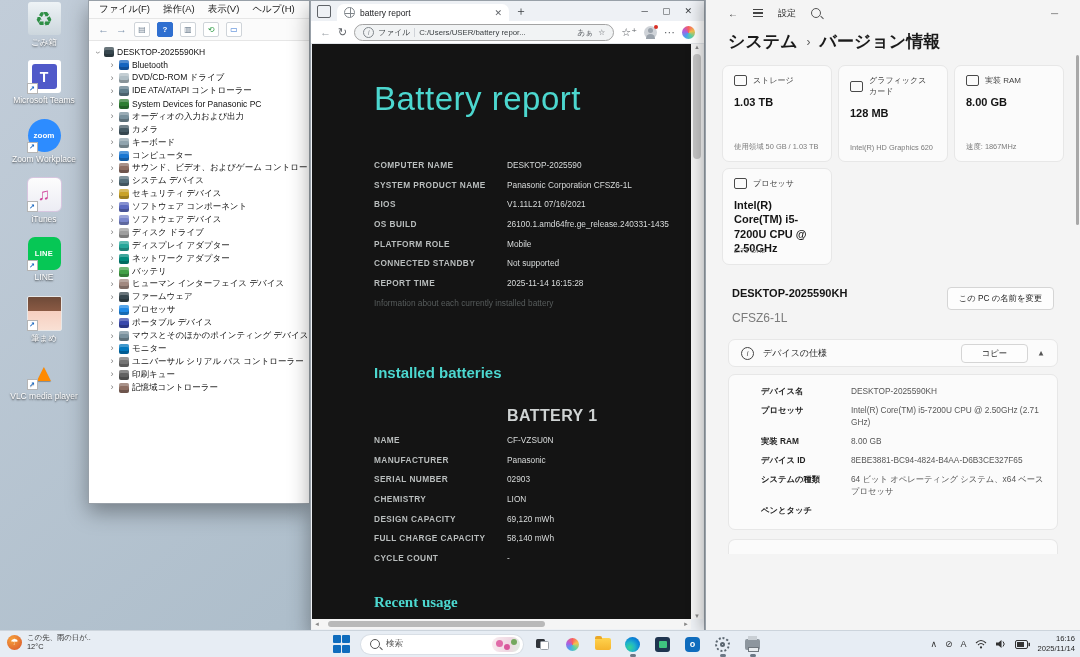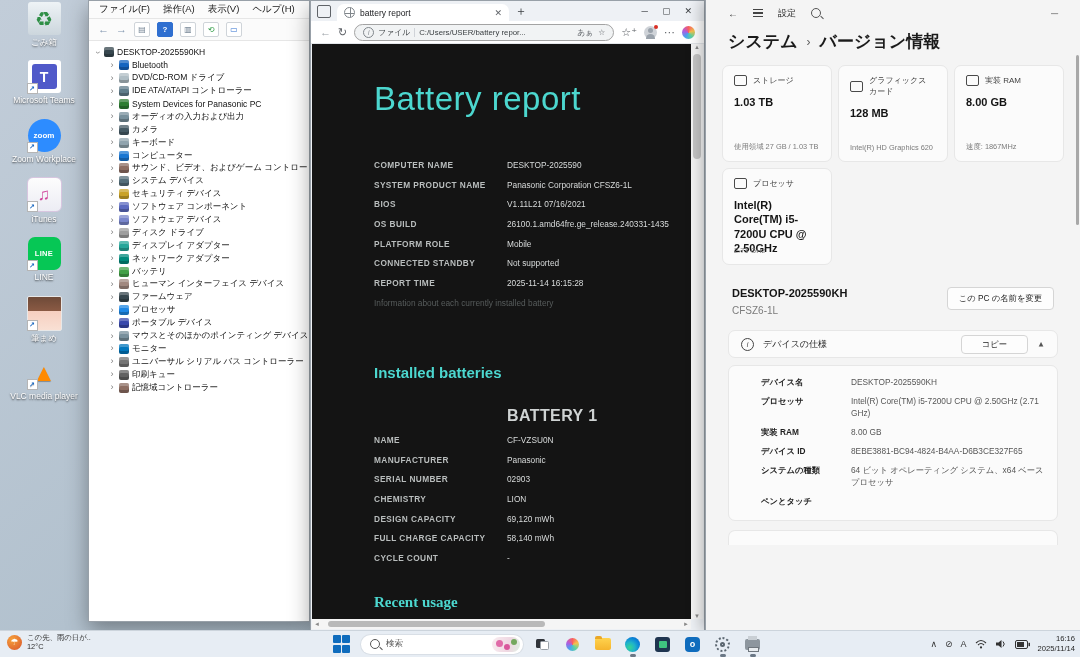--- a/index.html
+++ b/index.html
@@ -17,21 +17,21 @@
   .art-teams-icon{background:#fff;border-radius:3px;}
   .art-teams-icon .inner{width:25px;height:25px;background:#5059c9;border-radius:3px;color:#fff;font-size:14px;display:flex;align-items:center;justify-content:center;}
   .art-zoom-icon{background:#2d8cff;border-radius:50%;color:#fff;font-size:8px;font-weight:bold;}
   .art-itunes-icon{background:linear-gradient(#fdfdfd,#ececf4);border-radius:6px;border:1px solid #d8c6e0;color:#d0459b;font-size:17px;}
   .art-line-icon{background:#06c755;border-radius:7px;color:#fff;font-size:7.5px;letter-spacing:.3px;}
   .art-fudemame-icon{background:linear-gradient(180deg,#6e4a38 0%,#8a5a44 42%,#f6cfc0 42%,#f9e0d4 100%);border-radius:2px;border:1px solid #e8e8e8;}
   .art-vlc-icon{background:transparent;color:#ff8a00;font-size:24px;text-shadow:0 1px 1px rgba(0,0,0,.3);}
   
   .window{position:absolute;background:#fff;box-shadow:0 8px 20px rgba(0,0,0,.35);box-sizing:border-box;}
   
-  #dm-window{left:88px;top:0;width:222px;height:622px;border:1px solid #98a0a8;}
+  #dm-window{left:88px;top:0;width:222px;height:504px;border:1px solid #98a0a8;}
   #dm-menubar{height:17px;display:flex;align-items:center;gap:13px;padding:0 10px;font-size:9.5px;color:#1b1b1b;background:#fbfbfb;border-bottom:1px solid #e6e6e6;}
   #dm-toolbar{height:21px;display:flex;align-items:center;gap:7px;padding:0 9px;background:#fbfbfb;border-bottom:1px solid #e6e6e6;}
   .dm-nav{font-size:11px;color:#7e93ad;font-weight:bold;line-height:1;}
   .dm-tool{width:14px;height:13px;border:1px solid #cfd4d9;border-radius:2px;background:#fff;display:flex;align-items:center;justify-content:center;font-size:8px;color:#6b7c8d;}
   .dm-tool.help{background:#2f6fd0;color:#fff;border-color:#2f6fd0;font-weight:bold;}
   .dm-tool.scan{color:#2e9b44;}
   .dm-tool.monitor{color:#2f6fd0;}
   #dm-tree{padding:5px 2px 0 4px;}
   .tree-row{display:flex;align-items:center;height:12.9px;gap:3px;white-space:nowrap;overflow:hidden;font-size:8.5px;color:#111;}
   .tree-row .chev{color:#7a7a7a;font-size:9px;width:8px;flex:none;text-align:center;line-height:1;}
@@ -94,21 +94,21 @@
   #set-title{padding:8px 22px 6px;font-size:17px;font-weight:600;color:#1a1a1a;display:flex;align-items:center;gap:9px;}
   #set-title .crumb-sep{font-size:12px;color:#5f5f5f;font-weight:400;}
   #set-cards{padding:6px 16px 0;display:grid;grid-template-columns:1fr 1fr 1fr;gap:6px;}
   .set-card{background:#fbfbfb;border:1px solid #e7e7e7;border-radius:7px;height:97px;padding:9px 11px;position:relative;box-sizing:border-box;}
   .set-card .chead{display:flex;align-items:center;gap:6px;font-size:8px;color:#3f3f3f;}
   .set-card .cico{width:11px;height:9px;border:1.2px solid #4a4a4a;border-radius:2px;flex:none;}
   .set-card .cval{margin-top:9px;font-size:11px;font-weight:bold;color:#141414;line-height:1.3;}
   .set-card .csub{position:absolute;left:11px;bottom:9px;right:8px;font-size:7.4px;color:#7b7b7b;white-space:nowrap;overflow:hidden;}
   #devname-row{display:flex;align-items:flex-start;justify-content:space-between;padding:22px 26px 10px;}
   #devname-row .dn{font-size:11px;font-weight:bold;color:#141414;}
-  #devname-row .dm{font-size:10px;color:#7b7b7b;margin-top:6px;}
+  #devname-row .dm{font-size:12px;color:#7b7b7b;margin-top:12px;}
   .set-btn{background:#fdfdfd;border:1px solid #d5d5d5;border-radius:4px;font-size:8.3px;color:#1c1c1c;padding:5px 11px;font-family:inherit;}
   #spec-head{margin:4px 22px 0;background:#fbfbfb;border:1px solid #e7e7e7;border-radius:7px;height:28px;display:flex;align-items:center;gap:9px;padding:0 12px;box-sizing:border-box;font-size:9px;color:#1c1c1c;}
   #spec-head .info-circle{width:11px;height:11px;border:1.2px solid #444;border-radius:50%;display:flex;align-items:center;justify-content:center;font-size:7px;color:#444;font-style:italic;}
   #spec-head .copy-btn{margin-left:auto;padding:3px 20px;}
   #spec-head .chev-up{color:#555;font-size:8px;transform:rotate(180deg);}
   #spec-card{margin:7px 22px 0;background:#fbfbfb;border:1px solid #e7e7e7;border-radius:7px;padding:11px 12px 6px 32px;box-sizing:border-box;}
   .spec-row{display:flex;margin-bottom:7.5px;font-size:8.3px;align-items:flex-start;}
   .spec-label{width:90px;flex:none;font-weight:bold;color:#1f1f1f;}
   .spec-value{color:#565656;line-height:1.4;width:200px;}
   #next-card{margin:9px 22px 0;height:14px;background:#fbfbfb;border:1px solid #e7e7e7;border-bottom:none;border-radius:7px 7px 0 0;}
@@ -482,21 +482,21 @@
       <span class="crumb-sep">›</span>
       <span>バージョン情報</span>
     </div>
     <div id="set-cards">
         <div class="set-card">
           <div class="chead">
             <span class="cico"></span>
             <span>ストレージ</span>
           </div>
           <div class="cval">1.03 TB</div>
-          <div class="csub">使用領域 27 GB / 1.03 TB</div>
+          <div class="csub">使用領域 50 GB / 1.03 TB</div>
         </div>
         <div class="set-card">
           <div class="chead">
             <span class="cico"></span>
             <span>グラフィックス カード</span>
           </div>
           <div class="cval">128 MB</div>
           <div class="csub">Intel(R) HD Graphics 620</div>
         </div>
         <div class="set-card">

